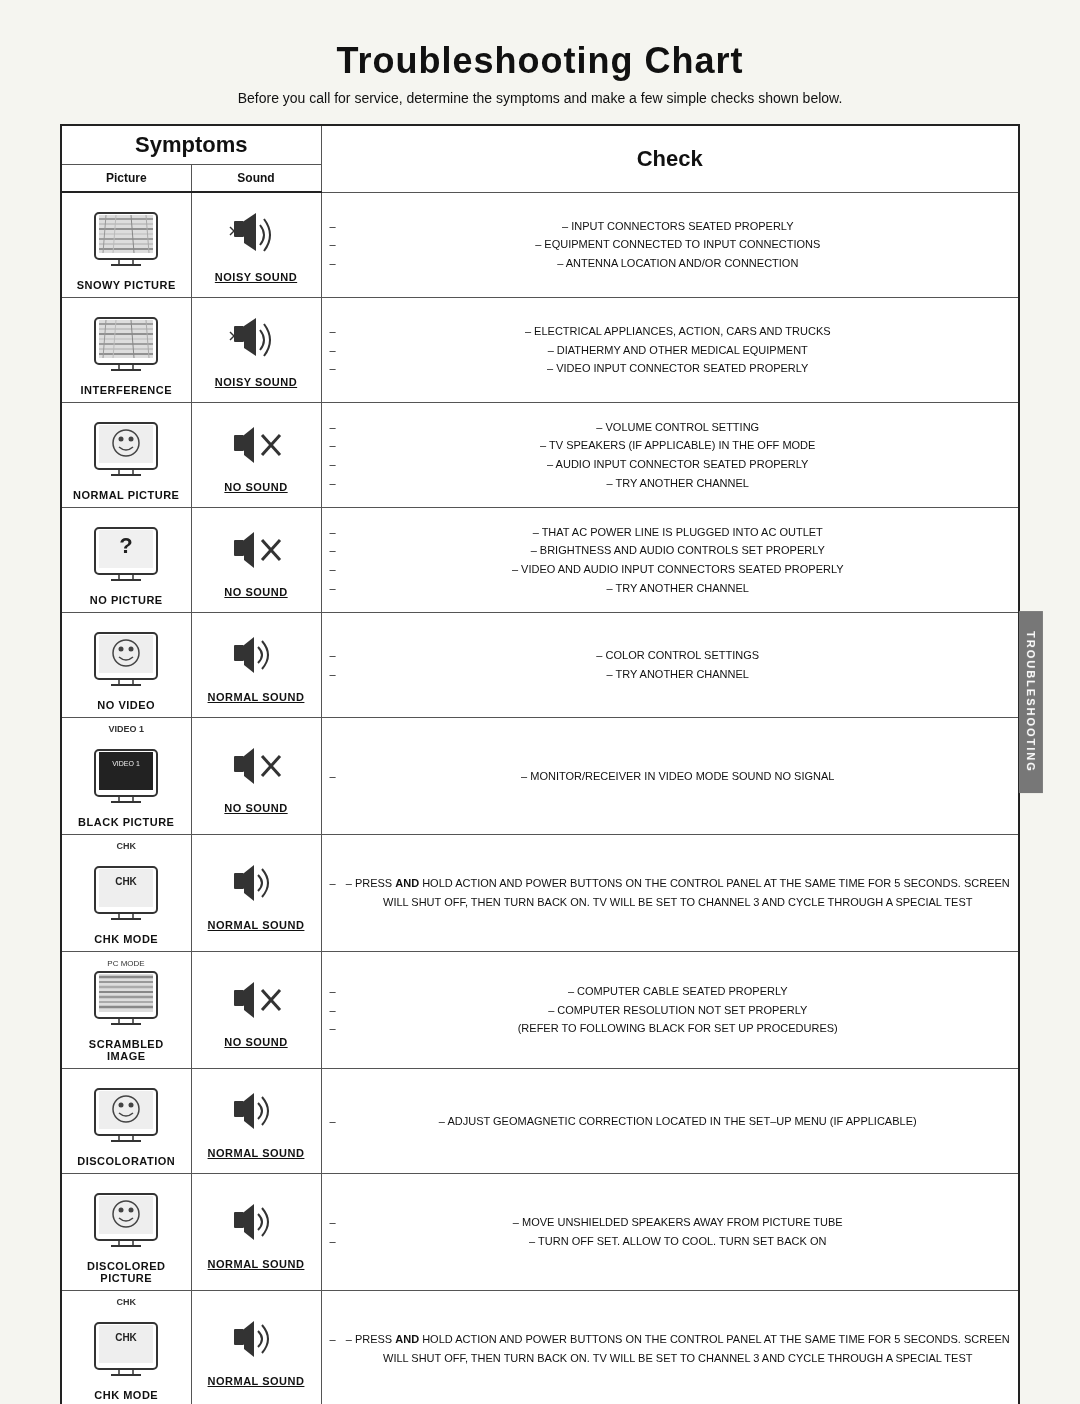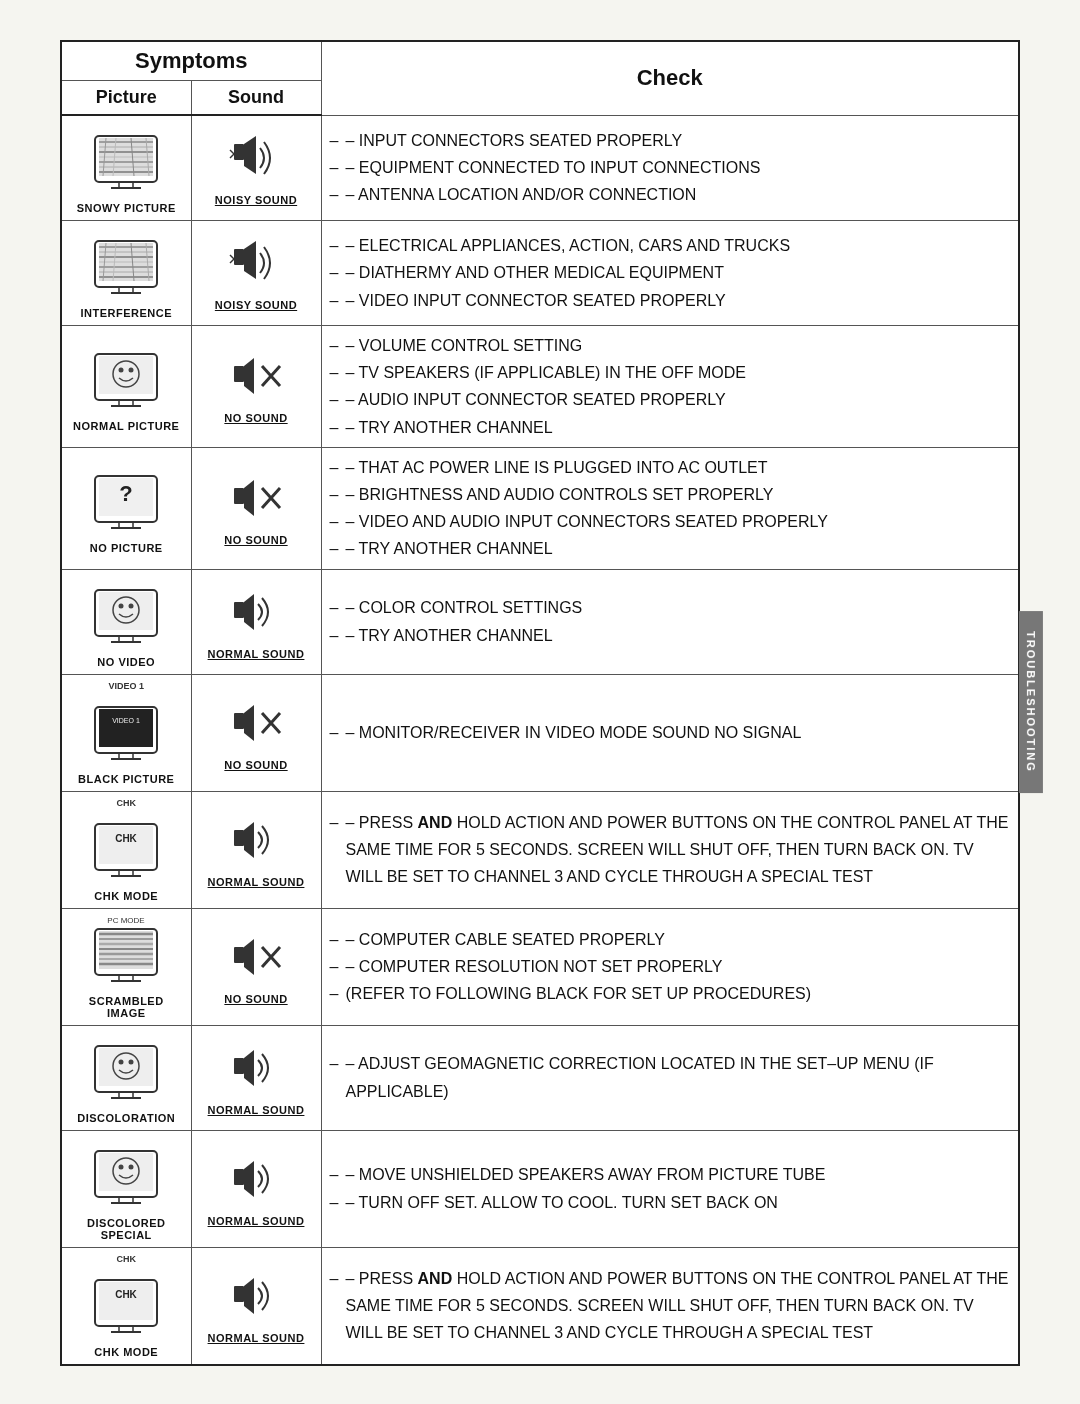--- a/index.html
+++ b/index.html
@@ -33,21 +33,21 @@
       padding: 6px 8px;
       vertical-align: middle;
     }
     .header-row th {
       font-size: 22px;
       font-weight: bold;
       text-align: center;
       background: #fff;
     }
     .subheader-row th {
-      font-size: 18px;
+      font-size: 12px;
       font-weight: bold;
       text-align: center;
       background: #fff;
       border-bottom: 2px solid #222;
     }
     .picture-col {
       width: 130px;
       text-align: center;
       margin-top: 17px;
     }
@@ -61,22 +61,23 @@
     }
     .symptom-label {
       font-size: 11px;
       font-weight: bold;
       text-align: center;
       display: block;
       margin-top: 4px;
       letter-spacing: 0.5px;
     }
     .check-text {
-      font-size: 16px;
+      font-size: 11px;
       line-height: 1.7;
+      text-align: center;
     }
     .check-text div {
       padding-left: 16px;
       position: relative;
     }
     .check-text div::before {
       content: '–';
       position: absolute;
       left: 0;
     }
@@ -93,20 +94,22 @@
       font-weight: bold;
       letter-spacing: 2px;
       padding: 6px 18px;
       writing-mode: horizontal-tb;
     }
   </style>
 </head>
 <body>
 
 <div>
+  <h1 class="page-title">Troubleshooting Chart</h1>
+  <p class="subtitle">Before you call for service, determine the symptoms and make a few simple checks shown below.</p>
 
   <table class="chart-table">
     <thead>
       <tr class="header-row">
         <th colspan="2">Symptoms</th>
         <th rowspan="2">Check</th>
       </tr>
       <tr class="subheader-row">
         <th>Picture</th>
         <th>Sound</th>
@@ -401,21 +404,21 @@
 
       <rect x="8" y="6" width="54" height="38" fill="#eee"></rect>
       <circle cx="35" cy="24" r="13" fill="none" stroke="#444" stroke-width="1.5"></circle>
       <circle cx="30" cy="20" r="2.5" fill="#444"></circle>
       <circle cx="40" cy="20" r="2.5" fill="#444"></circle>
       <path d="M28 28 Q35 34 42 28" fill="none" stroke="#444" stroke-width="1.5"></path>
 
       <rect x="28" y="50" width="14" height="6" fill="none" stroke="#333" stroke-width="1.5"></rect>
       <line x1="20" y1="56" x2="50" y2="56" stroke="#333" stroke-width="2"></line>
     </g>
-  </svg><span class="symptom-label">DISCOLORED SPECIAL</span></td>
+  </svg><span class="symptom-label">DISCOLORED PICTURE</span></td>
           <td class="sound-col"><svg width="60" height="56" viewBox="0 0 60 56">
       <rect x="8" y="18" width="10" height="16" rx="1" fill="#333"></rect>
       <path d="M18 18 L28 10 L28 46 L18 38 Z" fill="#333"></path>
       <path d="M32 20 Q40 28 32 36" fill="none" stroke="#333" stroke-width="2"></path>
       <path d="M36 14 Q48 28 36 42" fill="none" stroke="#333" stroke-width="2"></path>
     </svg><span class="symptom-label">NORMAL SOUND</span></td>
           <td class="check-col">
             <div class="check-text">
               <div>– MOVE UNSHIELDED SPEAKERS AWAY FROM PICTURE TUBE</div>
               <div>– TURN OFF SET. ALLOW TO COOL. TURN SET BACK ON</div>

